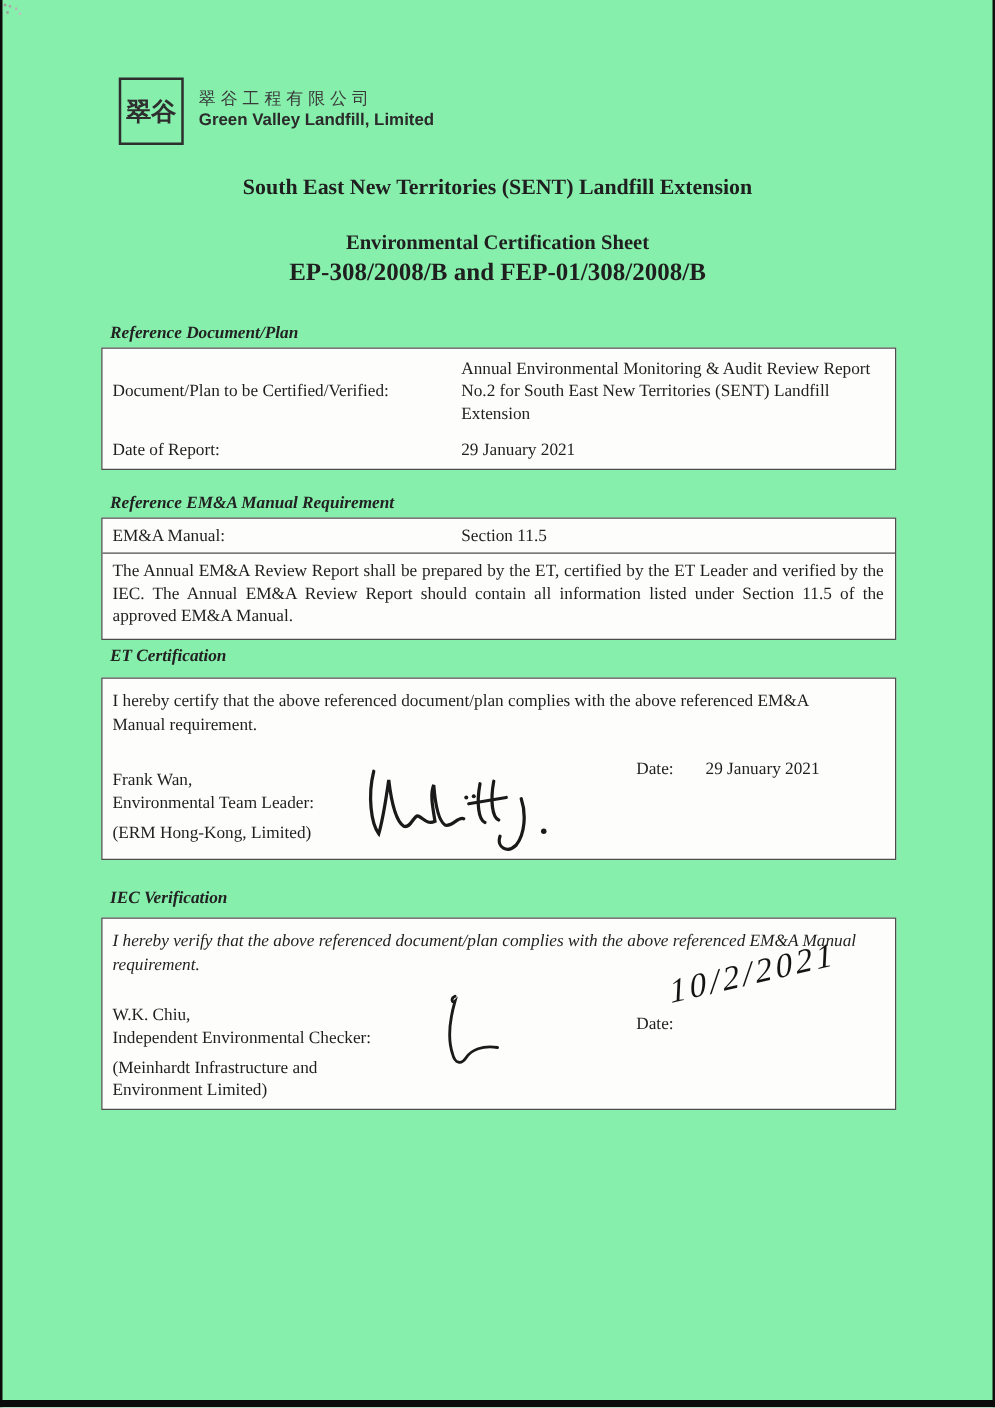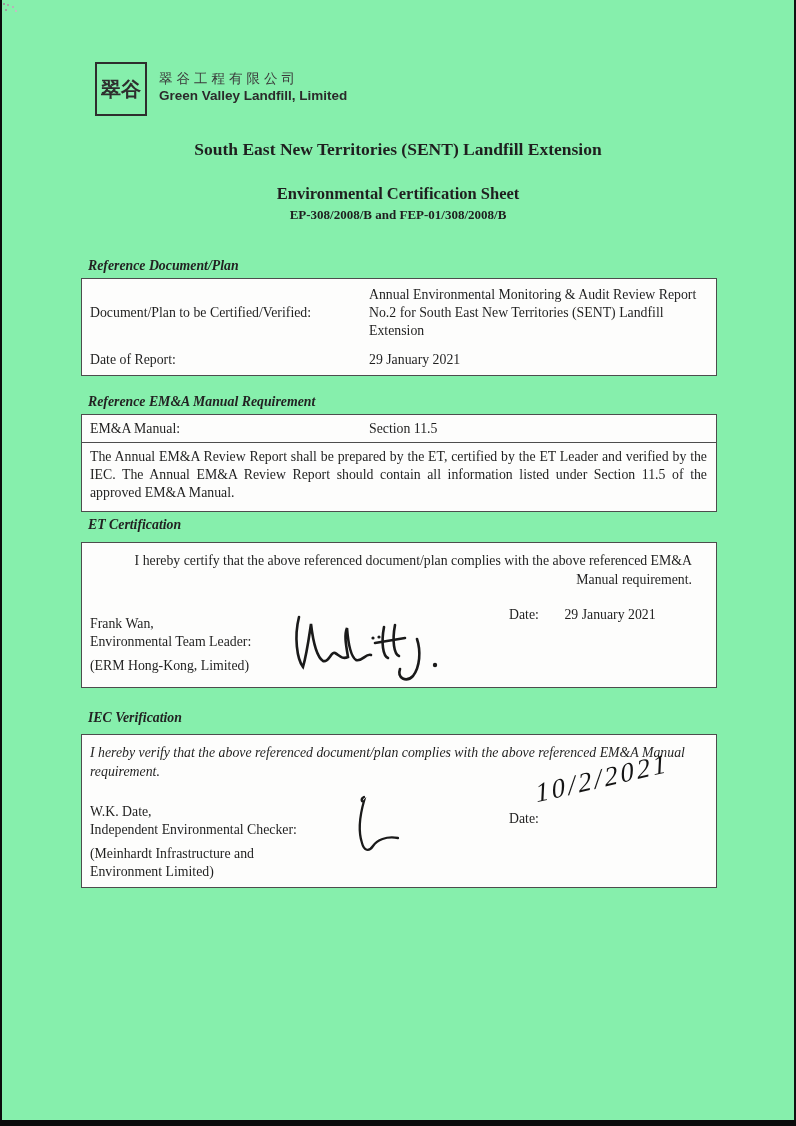--- a/index.html
+++ b/index.html
@@ -26,21 +26,21 @@
     font-family:"Liberation Sans", sans-serif;
     font-size:20px; font-weight:bold; color:#2e2e2e; letter-spacing:0;
   }
   .company { padding-top:8px; font-family:"Liberation Sans", sans-serif; }
   .company-zh { font-size:13.5px; letter-spacing:4px; color:#3a3a3a; }
   .company-en { font-size:13.5px; font-weight:bold; color:#2b2b2b; margin-top:0; }
 
   
   .title1    { position:absolute; left:0; top:139px; width:796px; text-align:center; font-size:17.5px; font-weight:bold; }
   .subtitle1 { position:absolute; left:0; top:184px; width:796px; text-align:center; font-size:16.5px; font-weight:bold; }
-  .subtitle2 { position:absolute; left:0; top:207px; width:796px; text-align:center; font-size:13px; font-weight:bold; }
+  .subtitle2 { position:absolute; left:0; top:207px; width:796px; text-align:center; font-size:20px; font-weight:bold; }
 
   .section-heading { position:absolute; left:88px; font-size:13.8px; font-weight:bold; color:#222;font-style:italic; }
 
   .boxed { position:absolute; left:81px; width:636px; box-sizing:border-box;
            border:1.6px solid #4d4d4d; background:#fdfdfc; font-size:13.8px; }
 
   
   .tbl1 { top:278px; padding:7px 8px 6px 8px; }
   .tbl-grid { display:grid; grid-template-columns:279px 1fr; row-gap:11px; }
   .tbl-grid .lbl { align-self:center; }
@@ -50,21 +50,21 @@
   .tbl2 { top:414px; }
   .tbl2-row1 { display:grid; grid-template-columns:279px 1fr; padding:6px 8px 5px 8px;
                border-bottom:1.4px solid #4d4d4d; }
   .tbl2-para { padding:5px 9px 8px 8px; text-align:justify; line-height:1.32; }
 
   
   .cert-box { height:146px; }
   .box-et  { top:542px; }
   .box-iec { top:734px; height:154px; }
   .statement { padding:9px 10px 0 8px; line-height:1.35; }
-  .statement-et  { max-width:602px;text-align:right; }
+  .statement-et  { max-width:602px; }
   .statement-iec { max-width:628px;font-style:italic; }
   .signatory { position:absolute; left:8px; font-size:13.8px; line-height:1.3; }
   .sig-gap { height:6px; }
   .date-row { position:absolute; left:427px; font-size:13.8px; }
   .date-row .date-label { display:inline-block; width:52px; }
   .signature-svg { position:absolute; }
   .handwritten-date {
     position:absolute; left:452px; top:28px;
     font-size:27px; font-style:italic; color:#141414;
     font-family:"Liberation Serif", serif;
@@ -139,21 +139,21 @@
     <div class="date-row" style="top:64px;">
       <span class="date-label">Date:</span>
       <span>29 January 2021</span>
     </div>
   </div>
 
   <div class="section-heading" style="top:710px;">IEC Verification</div>
   <div class="boxed cert-box box-iec">
     <div class="statement statement-iec">I hereby verify that the above referenced document/plan complies with the above referenced EM&amp;A Manual requirement.</div>
     <div class="signatory" style="top:68px;">
-      <div>W.K. Date,</div>
+      <div>W.K. Chiu,</div>
       <div>Independent Environmental Checker:</div>
       <div class="sig-gap"></div>
       <div>(Meinhardt Infrastructure and</div>
       <div>Environment Limited)</div>
     </div>
     <svg class="signature-svg" style="left:248px; top:58px;" width="80" height="66" viewBox="0 0 80 66">
       <g fill="none" stroke="#1a1a1a" stroke-width="2.3" stroke-linecap="round">
         <path d="M34,4 C30,6 32,10 34,8 C30,22 28,38 32,50 C34,58 39,59 43,53 C47,47 56,43 68,45"></path>
       </g>
     </svg>

